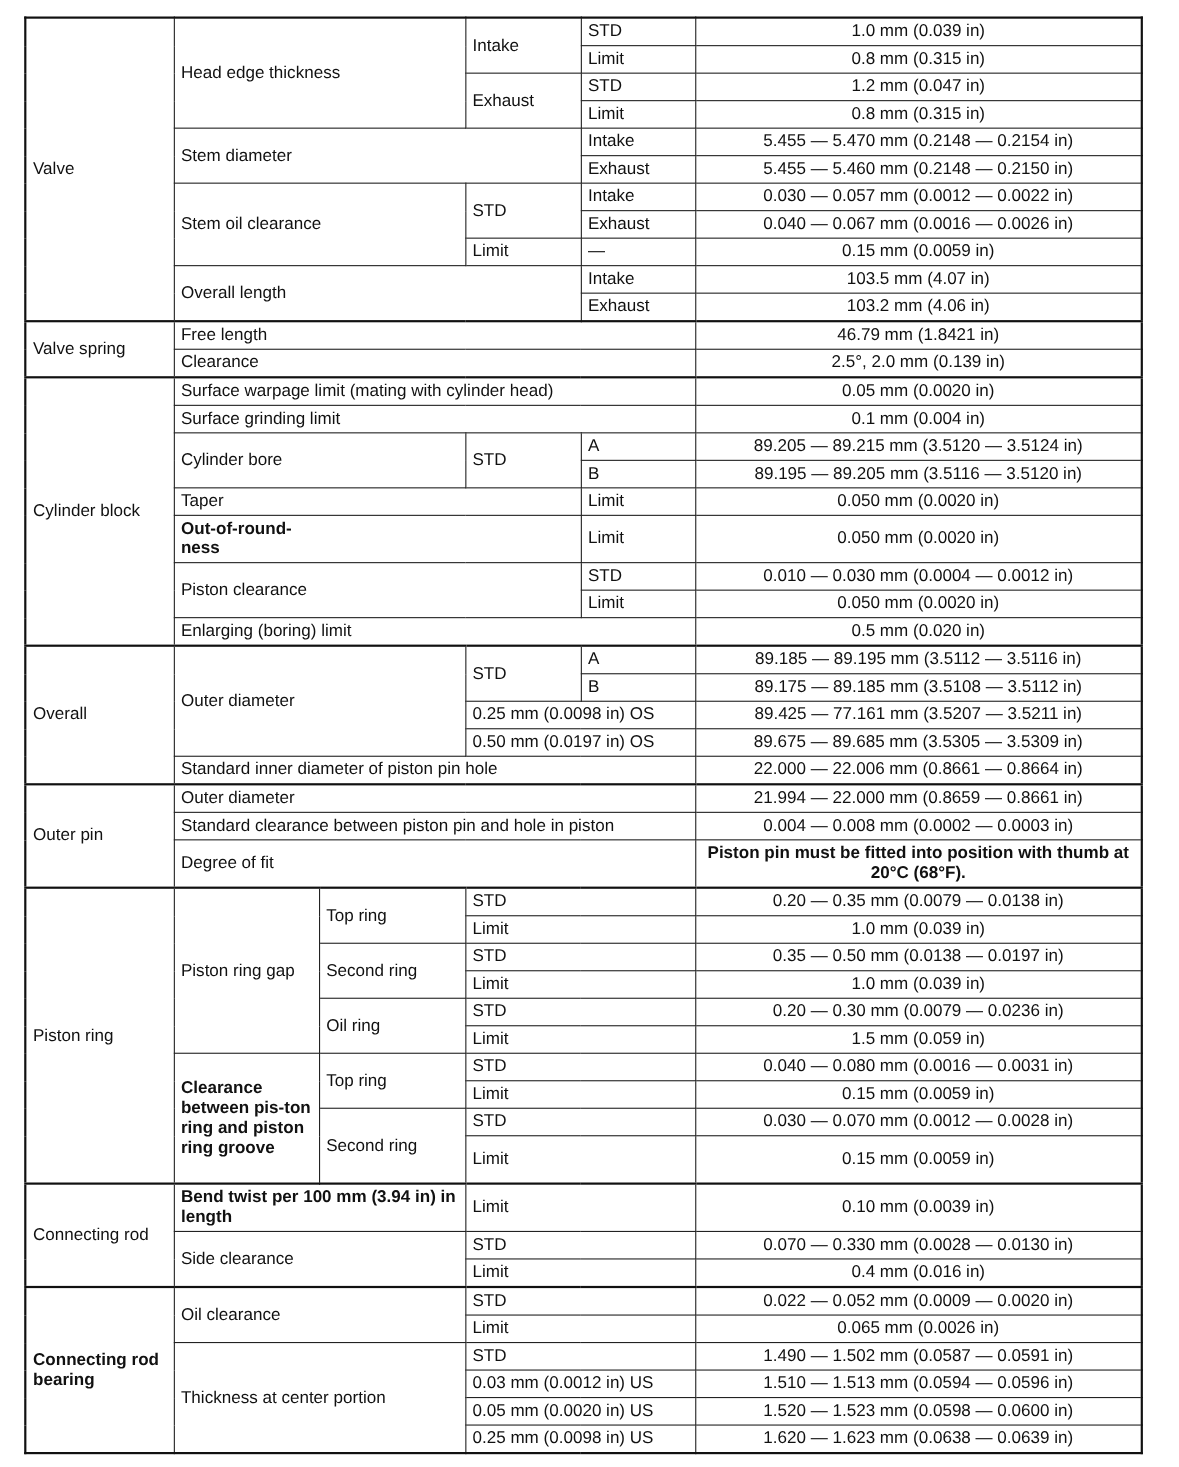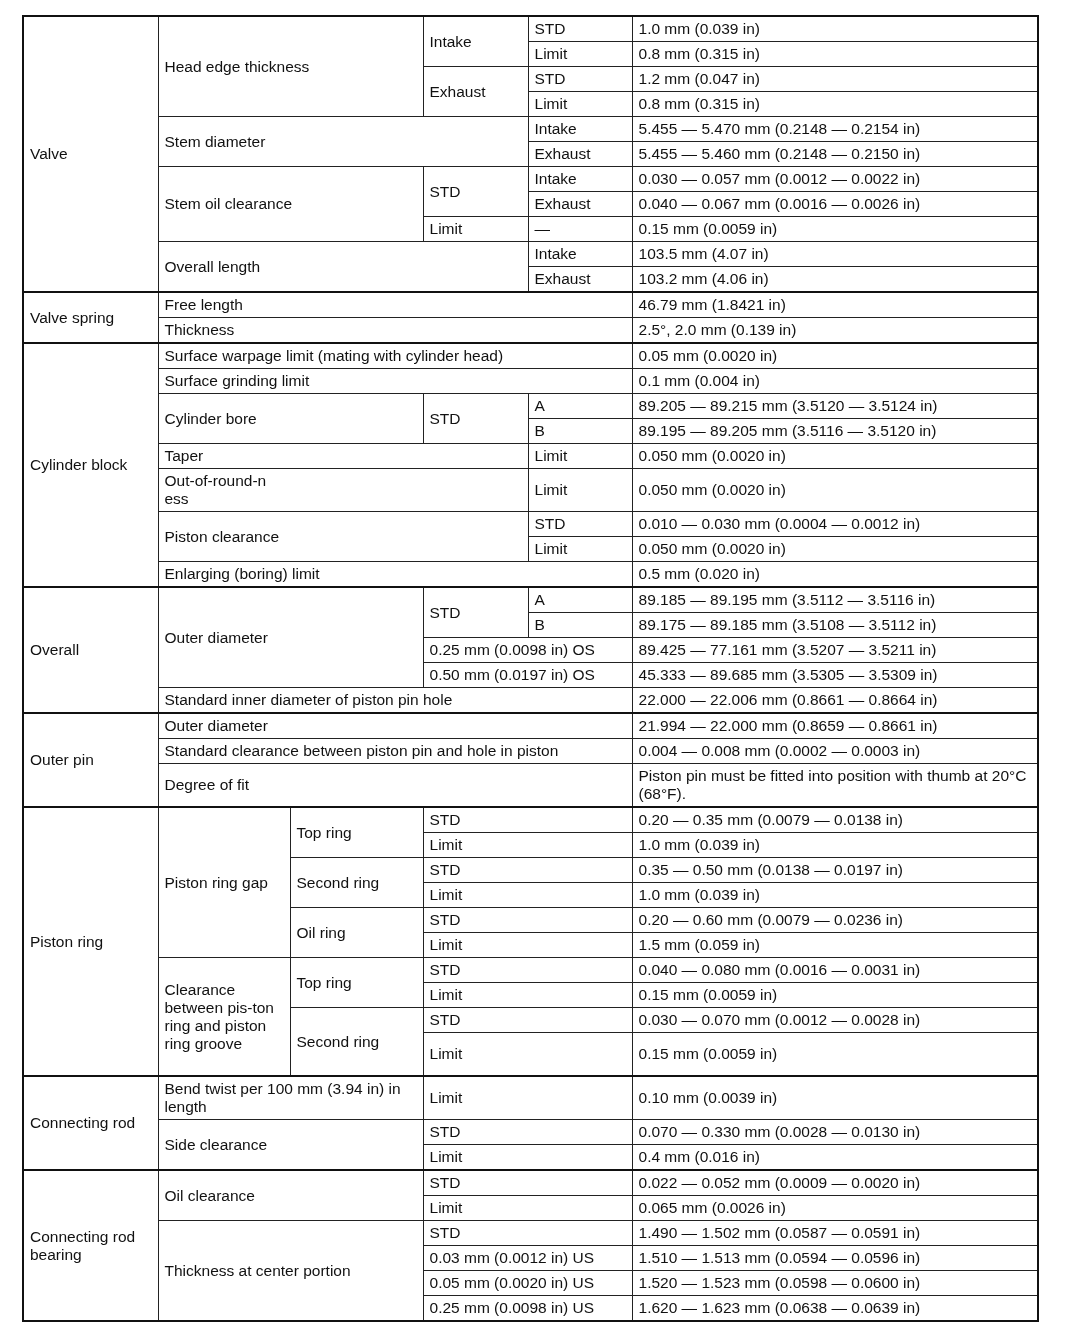--- a/index.html
+++ b/index.html
@@ -15,22 +15,22 @@
     border:2px solid #111;
   }
   #spec-table td {
     border:1px solid #222;
     padding:0 6px;
     height:24px;
     vertical-align:middle;
     line-height:18px;
     white-space:nowrap;
   }
-  #spec-table td.wrap { white-space:normal; }
-  #spec-table td.val { }
+  #spec-table td.wrap { white-space:normal;font-weight:bold; }
+  #spec-table td.val { text-align:center; }
   #spec-table tr.grp td { border-top:2px solid #111; }
   #spec-table td.tall { height:42px; }
 </style>
 </head>
 <body>
 
 <table id="spec-table">
   <colgroup>
     <col style="width:135px">
       <col style="width:132px">
@@ -94,21 +94,21 @@
       <td>Exhaust</td>
       <td class="val">103.2 mm (4.06 in)</td>
     </tr>
 
     <tr class="grp">
       <td rowspan="2">Valve spring</td>
       <td colspan="4">Free length</td>
       <td class="val">46.79 mm (1.8421 in)</td>
     </tr>
     <tr>
-      <td colspan="4">Thickness</td>
+      <td colspan="4">Clearance</td>
       <td class="val">2.5°, 2.0 mm (0.139 in)</td>
     </tr>
 
     <tr class="grp">
       <td rowspan="9">Cylinder block</td>
       <td colspan="4">Surface warpage limit (mating with cylinder head)</td>
       <td class="val">0.05 mm (0.0020 in)</td>
     </tr>
     <tr>
       <td colspan="4">Surface grinding limit</td>
@@ -158,21 +158,21 @@
     <tr>
       <td>B</td>
       <td class="val">89.175 — 89.185 mm (3.5108 — 3.5112 in)</td>
     </tr>
     <tr>
       <td colspan="2">0.25 mm (0.0098 in) OS</td>
       <td class="val">89.425 — 77.161 mm (3.5207 — 3.5211 in)</td>
     </tr>
     <tr>
       <td colspan="2">0.50 mm (0.0197 in) OS</td>
-      <td class="val">45.333 — 89.685 mm (3.5305 — 3.5309 in)</td>
+      <td class="val">89.675 — 89.685 mm (3.5305 — 3.5309 in)</td>
     </tr>
     <tr>
       <td colspan="4">Standard inner diameter of piston pin hole</td>
       <td class="val">22.000 — 22.006 mm (0.8661 — 0.8664 in)</td>
     </tr>
 
     <tr class="grp">
       <td rowspan="3">Outer pin</td>
       <td colspan="4">Outer diameter</td>
       <td class="val">21.994 — 22.000 mm (0.8659 — 0.8661 in)</td>
@@ -202,21 +202,21 @@
       <td colspan="2">STD</td>
       <td class="val">0.35 — 0.50 mm (0.0138 — 0.0197 in)</td>
     </tr>
     <tr>
       <td colspan="2">Limit</td>
       <td class="val">1.0 mm (0.039 in)</td>
     </tr>
     <tr>
       <td rowspan="2">Oil ring</td>
       <td colspan="2">STD</td>
-      <td class="val">0.20 — 0.60 mm (0.0079 — 0.0236 in)</td>
+      <td class="val">0.20 — 0.30 mm (0.0079 — 0.0236 in)</td>
     </tr>
     <tr>
       <td colspan="2">Limit</td>
       <td class="val">1.5 mm (0.059 in)</td>
     </tr>
     <tr>
       <td rowspan="4" class="wrap">Clearance between pis-ton ring and piston ring groove</td>
       <td rowspan="2">Top ring</td>
       <td colspan="2">STD</td>
       <td class="val">0.040 — 0.080 mm (0.0016 — 0.0031 in)</td>

